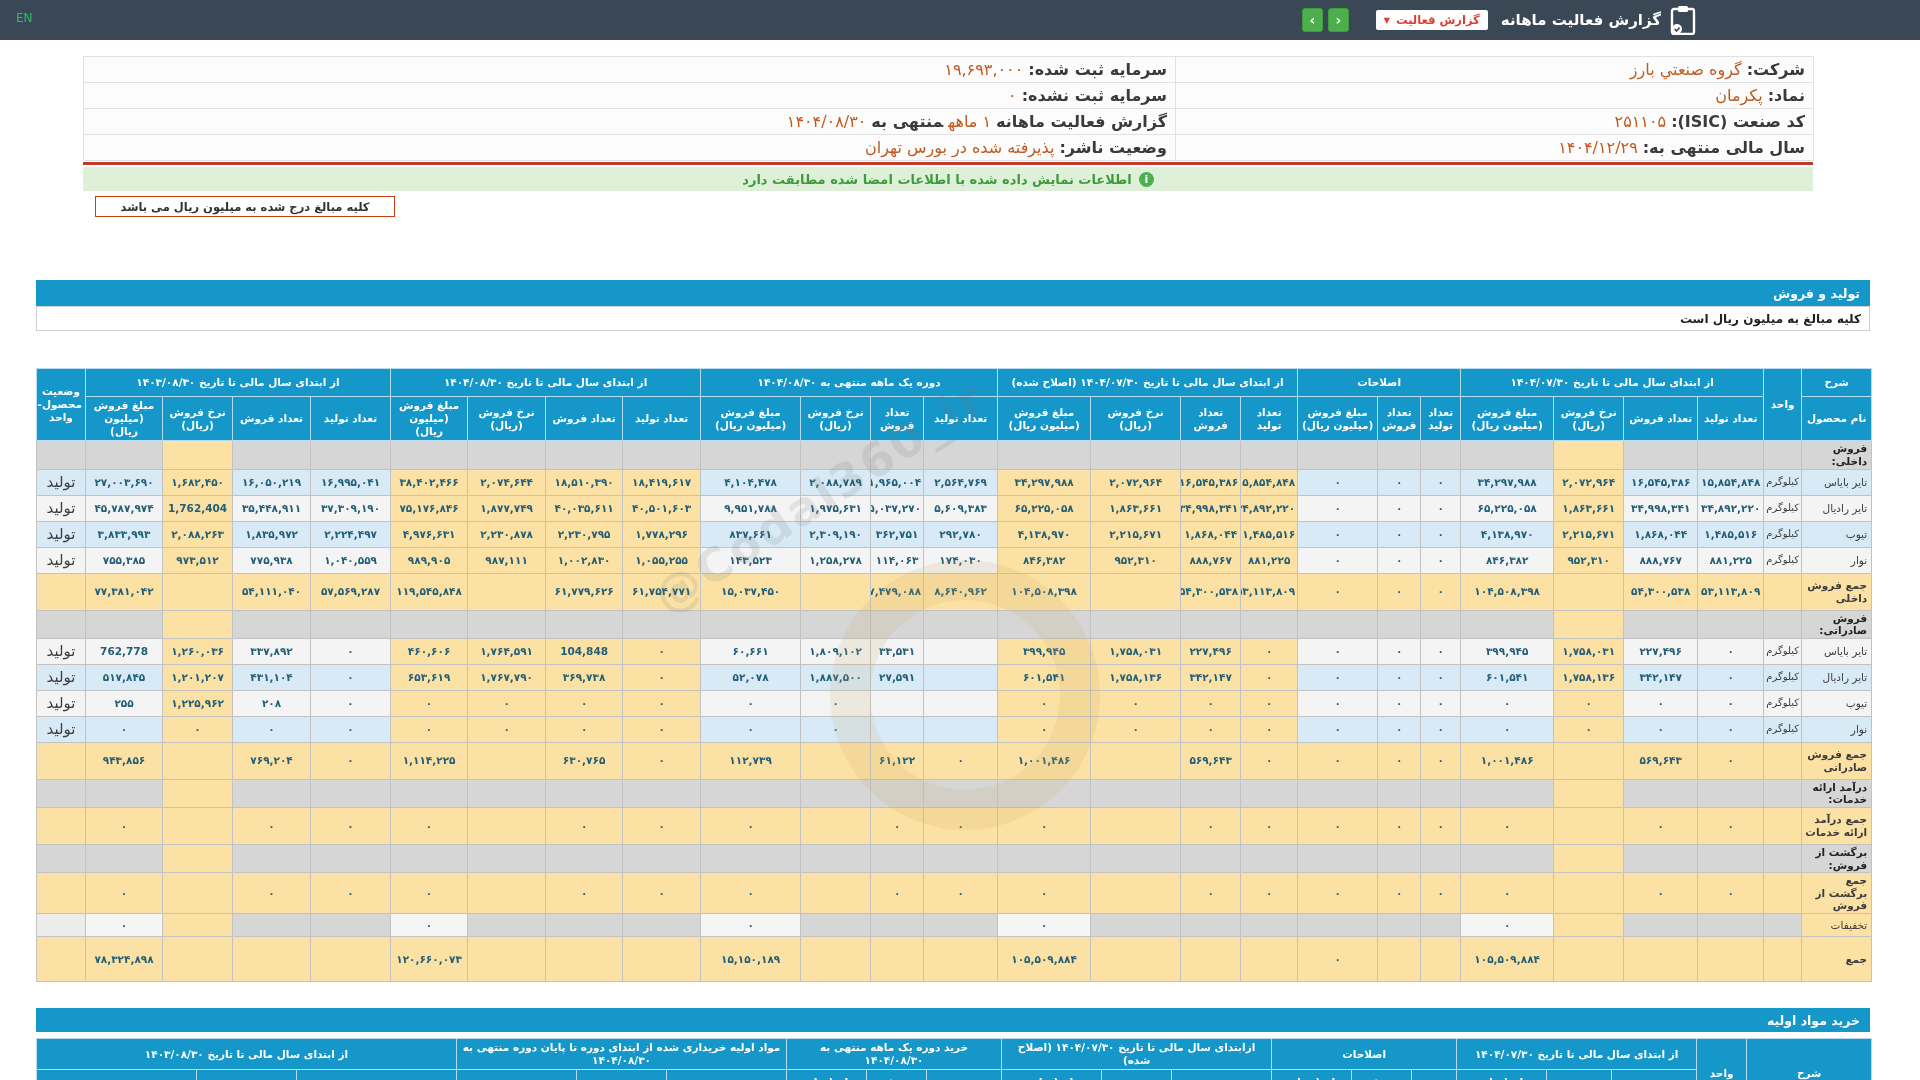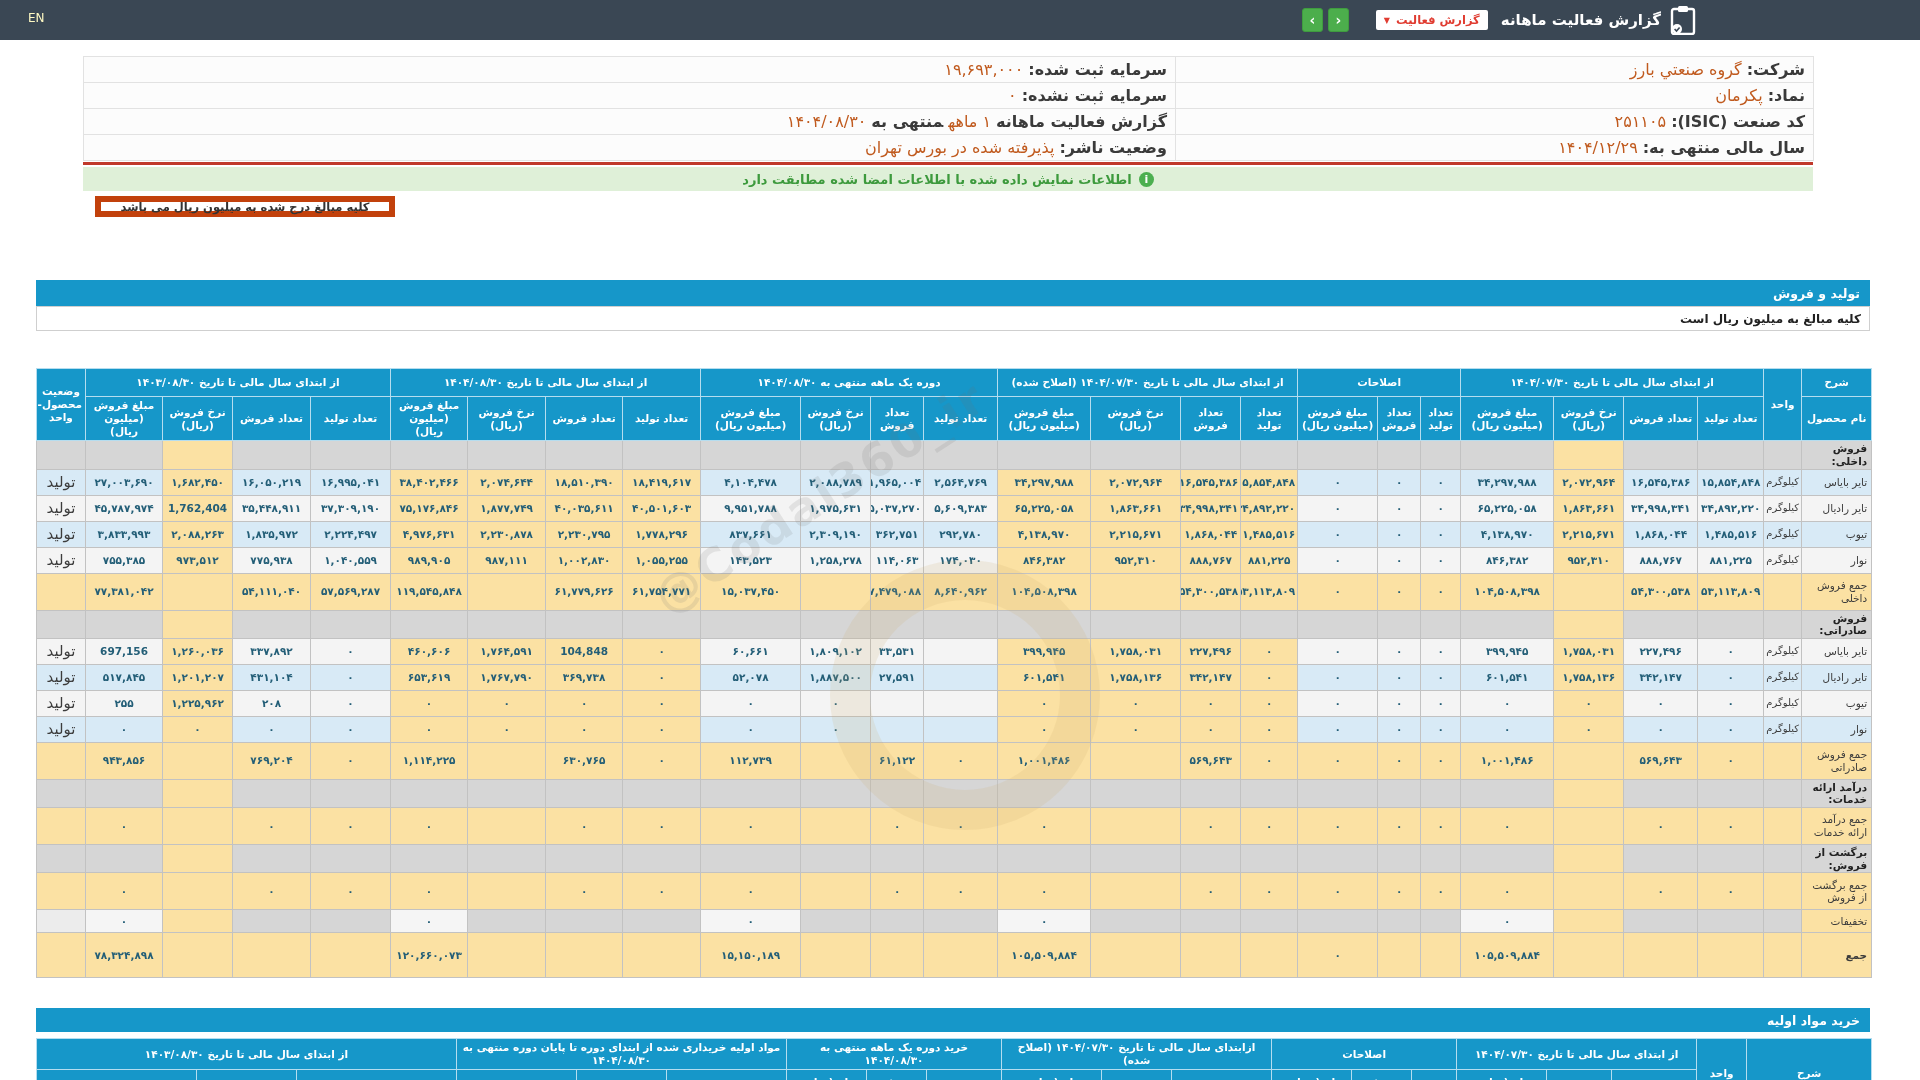--- a/index.html
+++ b/index.html
@@ -6,21 +6,21 @@
   html,body { width:1920px; height:1080px; }
   body {
     position:relative; overflow:hidden; background:#fff;
     font-family:"DejaVu Sans", sans-serif;
   }
   
   .topbar {
     position:absolute; left:0; top:0; width:1920px; height:40px;
     background:var(--header_bar); direction:rtl;
   }
-  .en-link { position:absolute; left:28px; top:11px; color:#fef9c3; font-size:12px; cursor:pointer; }
+  .en-link { position:absolute; left:16px; top:11px; color:#22c55e; font-size:12px; cursor:pointer; }
   .topbar-cluster {
     position:absolute; right:224px; top:0; height:40px;
     display:flex; align-items:center; direction:rtl; gap:9px;
   }
   .clip-icon { width:26px; height:30px; }
   .page-title { color:#fff; font-size:15px; font-weight:bold; white-space:nowrap; }
   .report-badge {
     background:#fff; color:var(--badge_red); font-size:11.5px; font-weight:bold;
     padding:3px 8px; border-radius:2px; display:flex; align-items:center; gap:6px;
     cursor:pointer; white-space:nowrap; margin-right:4px;
@@ -50,21 +50,21 @@
     background:var(--notice_green_bg); direction:rtl;
     display:flex; align-items:center; justify-content:center; gap:7px;
   }
   .signature-notice .txt { color:var(--notice_green_text); font-size:13px; font-weight:bold; }
   .info-i {
     width:15px; height:15px; border-radius:50%; background:#4caf50; color:#fff;
     font-size:11px; font-weight:bold; display:flex; align-items:center; justify-content:center;
   }
   .amounts-note {
     position:absolute; left:95px; top:196px; width:300px; height:21px;
-    border:6px solid #c2410c; background:#fff; direction:rtl;
+    border:1px solid #c2410c; background:#fff; direction:rtl;
     display:flex; align-items:center; justify-content:center;
     font-size:11.5px; font-weight:bold; color:#333;
   }
   
   .section-bar {
     position:absolute; left:36px; width:1834px; height:26px; background:var(--accent_blue);
     color:#fff; font-size:12.5px; font-weight:bold; direction:rtl;
     display:flex; align-items:center; padding:0 10px;
   }
   .sales-bar { top:280px; }
@@ -100,21 +100,21 @@
   
   .grid td.g-b, .grid td.g-d, .grid td.g-a.c-2, .grid td.g-e.c-2 { background:var(--highlight_cream); }
   
   .grid tr.product td { height:26px; background:#f4f4f4; }
   .grid tr.product.blue td { background:var(--stripe_blue); }
   .grid tr.product td.g-b, .grid tr.product td.g-d,
   .grid tr.product td.g-a.c-2, .grid tr.product td.g-e.c-2 { background:var(--highlight_cream); }
   .grid tr.section td { background:#d6d6d6; height:22px; }
   .grid tr.section td.name { font-weight:bold; color:#222; }
   .grid tr.sum td { background:var(--highlight_cream); height:37px; }
-  .grid tr.sum td.name { font-weight:normal; }
+  .grid tr.sum td.name { font-weight:bold; }
   .grid tr.total td { background:var(--highlight_cream); height:45px; }
   .grid tr.total td.name { font-weight:bold; }
   .grid tr.discount td { background:#d6d6d6; height:23px; }
   .grid tr.discount td.c-3 { background:#f5f5f5; }
   .grid tr.discount td.name { background:var(--highlight_cream); font-weight:normal; }
   .grid tr.discount td.status { background:#ececec; }
   
   .watermark {
     position:absolute; left:500px; top:470px; width:640px; direction:ltr;
     transform:rotate(-33deg); font-size:46px; font-weight:bold; letter-spacing:3px;
@@ -470,21 +470,21 @@
         <td class="g-c c-1">۳۳,۵۳۱</td>
         <td class="g-c c-2">۱,۸۰۹,۱۰۲</td>
         <td class="g-c c-3">۶۰,۶۶۱</td>
         <td class="g-d c-0">۰</td>
         <td class="g-d c-1">104,848</td>
         <td class="g-d c-2">۱,۷۶۴,۵۹۱</td>
         <td class="g-d c-3">۴۶۰,۶۰۶</td>
         <td class="g-e c-0">۰</td>
         <td class="g-e c-1">۳۳۷,۸۹۲</td>
         <td class="g-e c-2">۱,۲۶۰,۰۳۶</td>
-        <td class="g-e c-3">697,156</td>
+        <td class="g-e c-3">762,778</td>
         <td class="status">تولید</td>
       </tr>
       <tr class="product blue">
         <td class="name">تایر رادیال</td>
         <td class="unit">کیلوگرم</td>
         <td class="g-a c-0">۰</td>
         <td class="g-a c-1">۳۴۲,۱۴۷</td>
         <td class="g-a c-2">۱,۷۵۸,۱۳۶</td>
         <td class="g-a c-3">۶۰۱,۵۴۱</td>
         <td class="g-adj c-0">۰</td>

